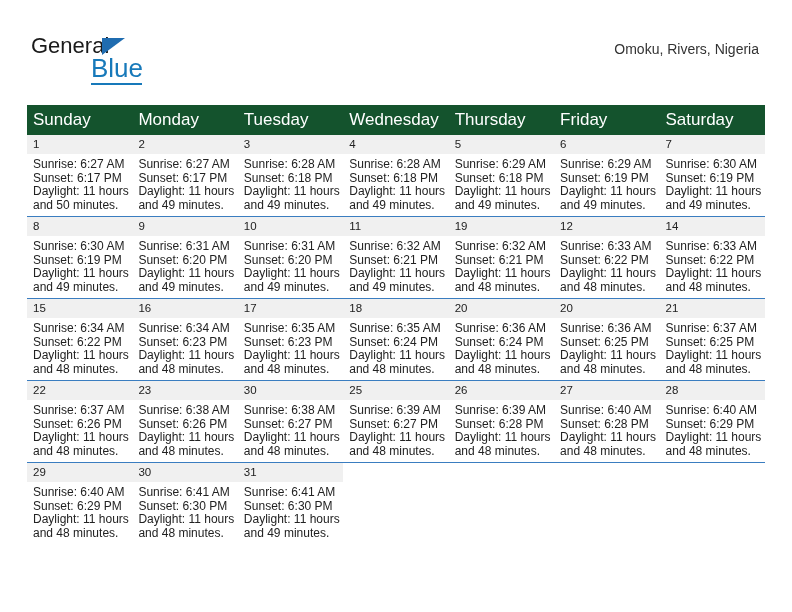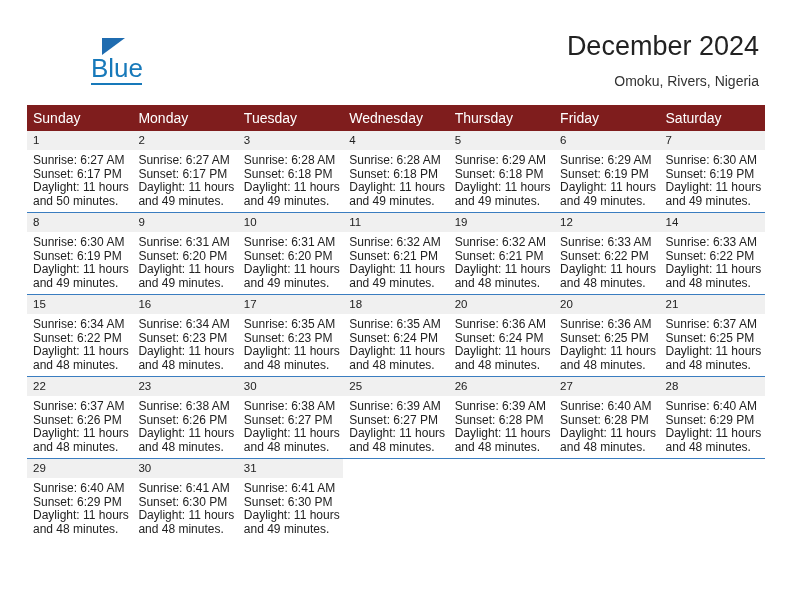--- a/index.html
+++ b/index.html
@@ -95,23 +95,23 @@
   
   .calendar {
     position: absolute;
     left: 27px;
     top: 105px;
     width: 738px;
     border-collapse: collapse;
     table-layout: fixed;
   }
   .calendar th {
-    background: #7f1d1d;
+    background: #14532d;
     color: #ffffff;
-    font-size: 14px;
+    font-size: 17px;
     font-weight: normal;
     text-align: left;
     padding: 5px 0 5px 6px;
     height: 11px;
     border: none;
   }
   .calendar td {
     vertical-align: top;
     padding: 0;
     border: none;
@@ -145,27 +145,27 @@
   .cell-empty .dayinfo { visibility: hidden; }
 </style>
 </head>
 <body>
 
 <div class="page">
 
   <div class="header">
 
     <div class="logo">
+      <span class="logo-general">General</span>
       <span class="logo-tri"></span>
       <span class="logo-blue">Blue</span>
       <span class="logo-underline"></span>
     </div>
 
     <div class="title-block">
-      <div class="cal-title">December 2024</div>
       <div class="cal-subtitle">Omoku, Rivers, Nigeria</div>
     </div>
 
   </div>
 
   <table class="calendar">
     <colgroup>
       <col style="width:14.2857%">
         <col style="width:14.2857%">
         <col style="width:14.2857%">

